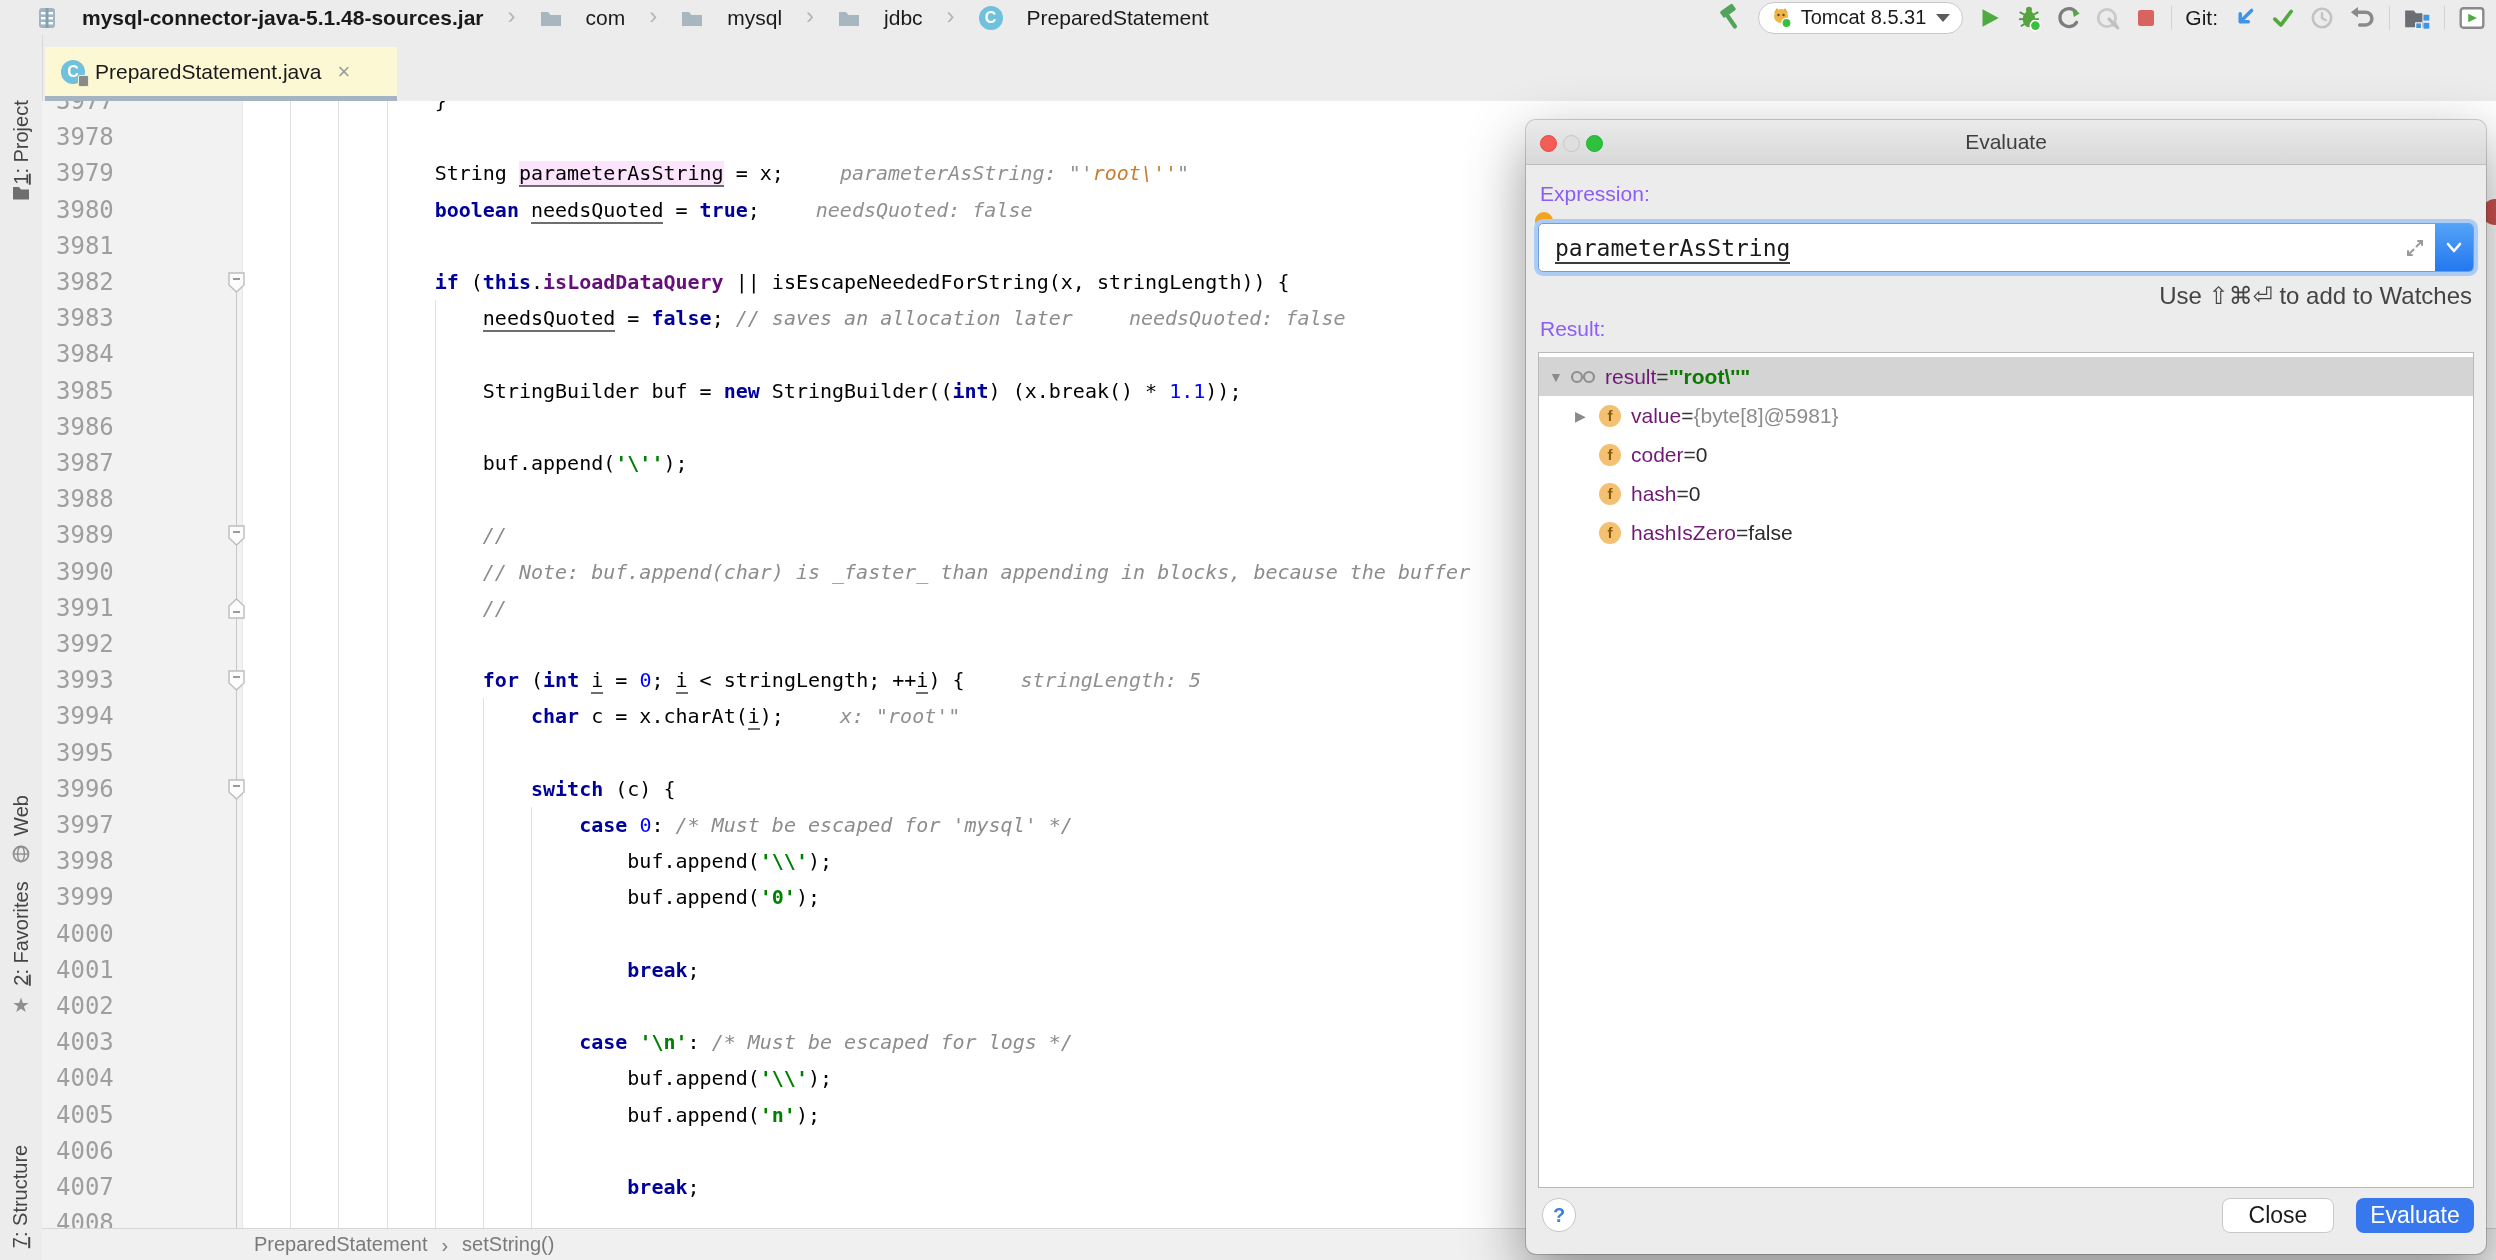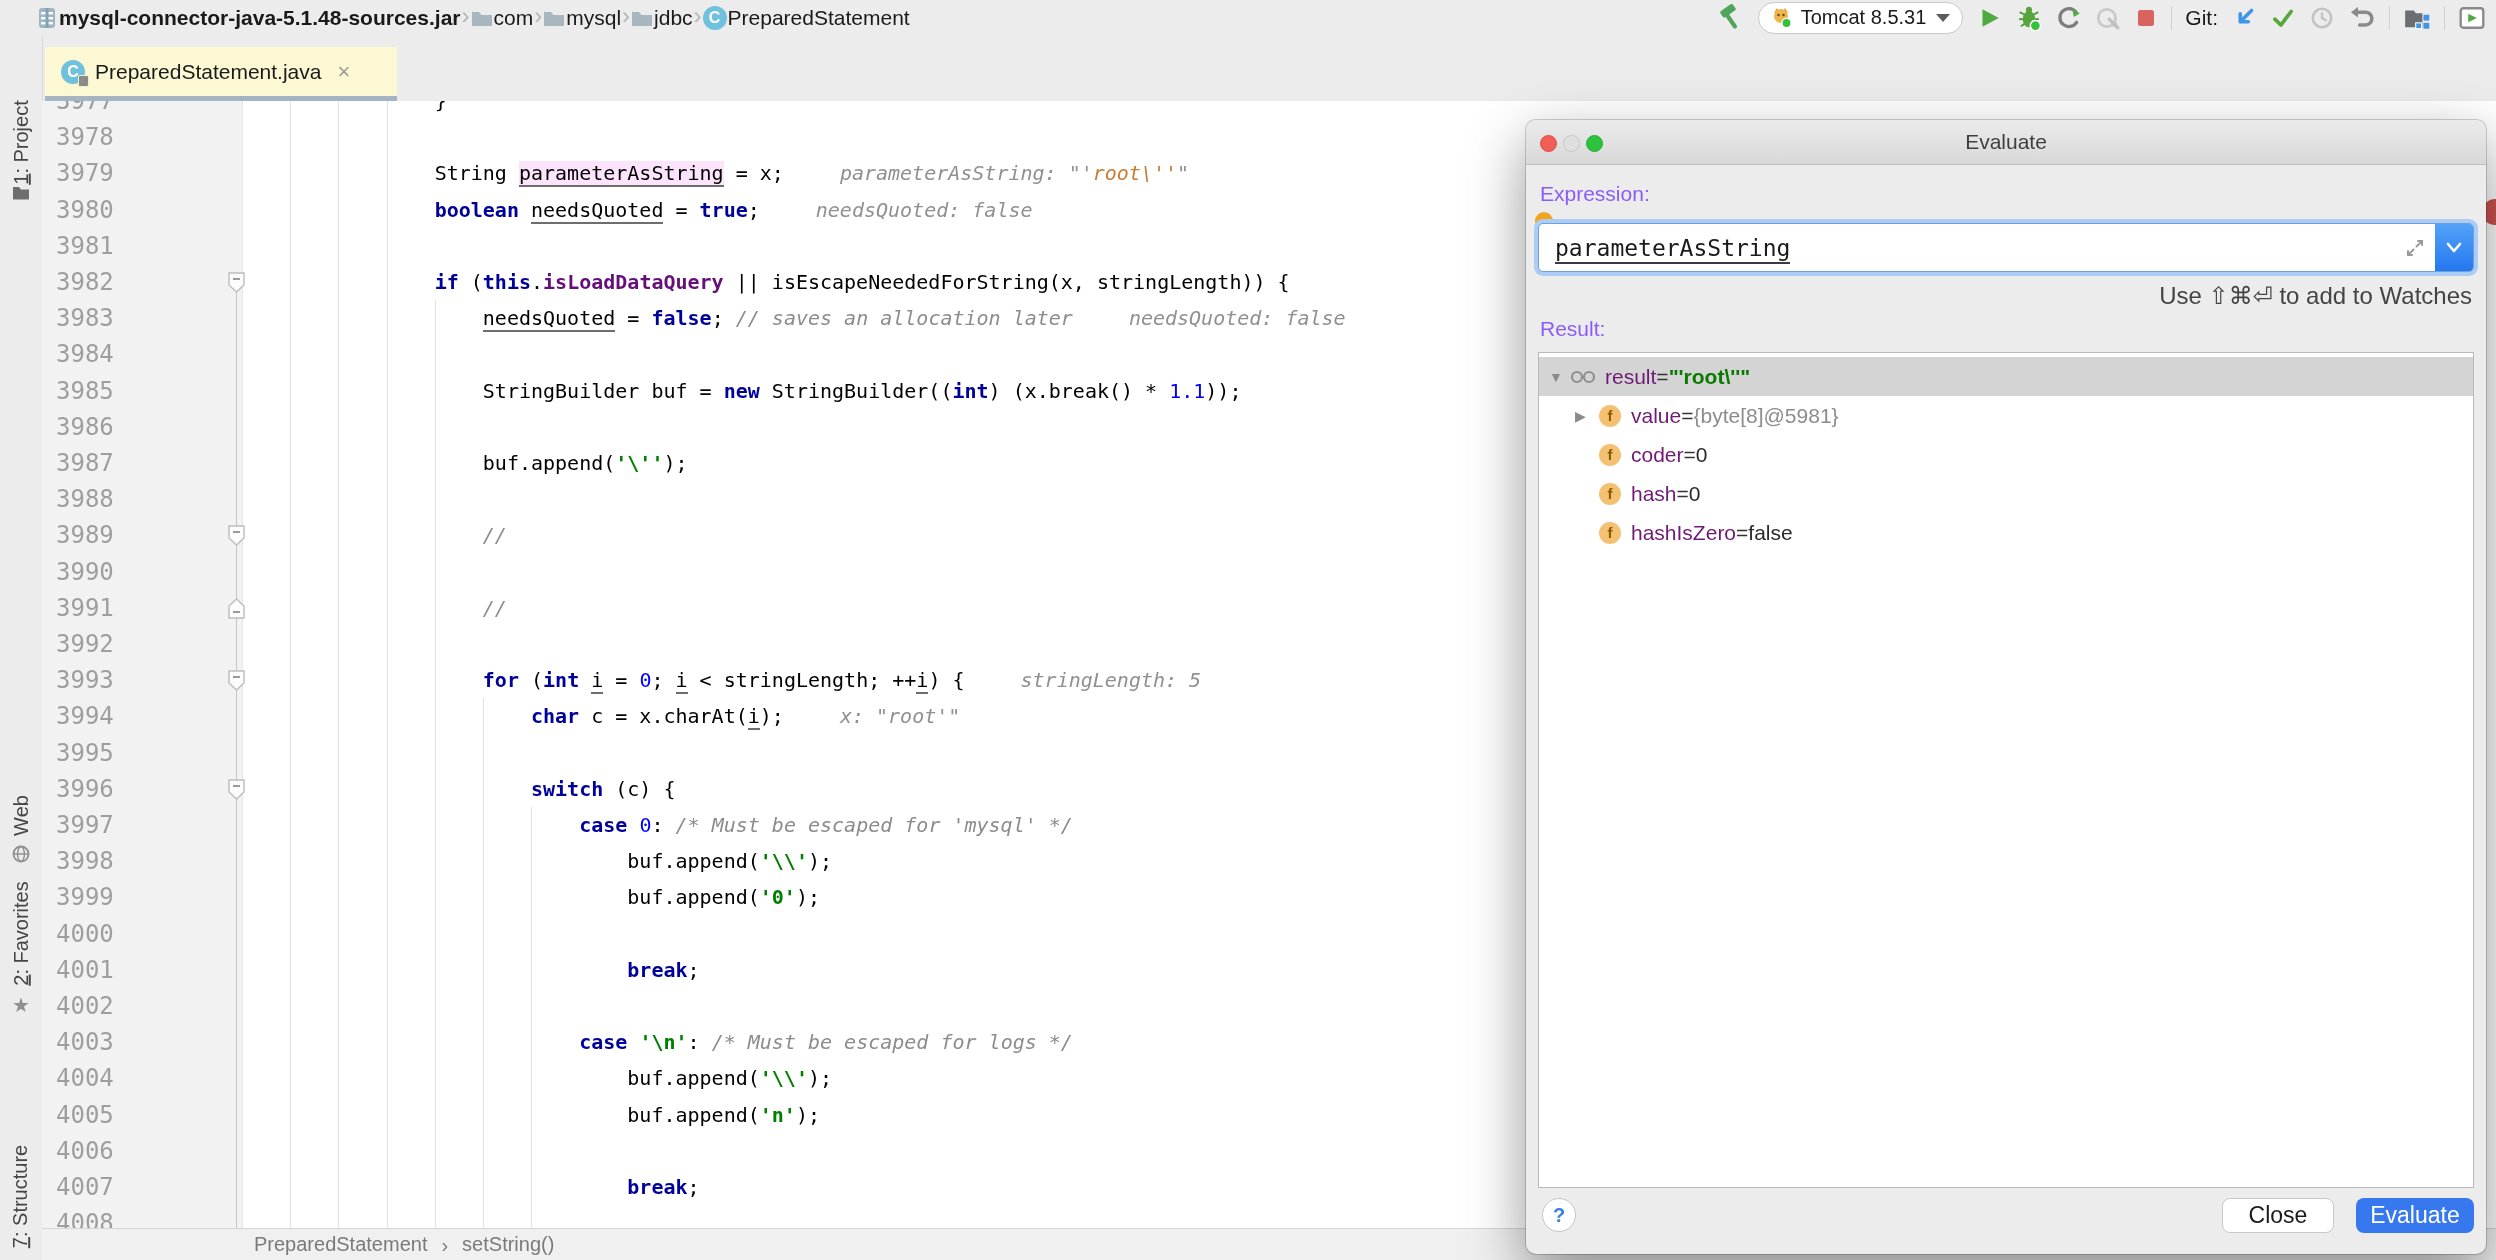--- a/index.html
+++ b/index.html
@@ -3,21 +3,21 @@
 <meta charset="utf-8">
 <style>
   html,body{margin:0;padding:0;}
   body{width:2496px;height:1260px;overflow:hidden;background:#fff;
        font-family:"Liberation Sans",sans-serif;-webkit-font-smoothing:antialiased;}
   #app{position:relative;width:2496px;height:1260px;}
 
   
   .topbar{position:absolute;left:0;top:0;width:2496px;height:35px;background:#ececec;
           border-bottom:1px solid #d0d0d0;display:flex;align-items:center;}
-  .crumbs{display:flex;align-items:center;padding-left:36px;gap:1px;}
+  .crumbs{display:flex;align-items:center;padding-left:36px;gap:24px;}
   .crumb{font-size:21px;color:#1a1a1a;white-space:nowrap;}
   .crumb.bold{font-weight:bold;}
   .chev{color:#b5b5b5;font-size:24px;line-height:1;transform:translateY(-2px);}
   .rightbar{position:absolute;right:10px;top:0;height:35px;display:flex;align-items:center;gap:13px;}
   .sep{width:1px;height:24px;background:#d2d2d2;}
   .pill{display:flex;align-items:center;gap:8px;background:#fff;border:1px solid #c9c9c9;
         border-radius:16px;height:30px;padding:0 12px;}
   .pill-label{font-size:20px;color:#1a1a1a;}
   .pill-caret{width:0;height:0;border-left:7px solid transparent;border-right:7px solid transparent;
               border-top:8px solid #5c5c5c;margin-left:2px;}
@@ -383,21 +383,21 @@
         <div class="crow" style="top: 416.4px;">
           <span class="lnum">3989</span>
           <span class="foldmk"><svg width="17" height="21" viewBox="0 0 17 21">
               <polygon points="1,1 16,1 16,13 8.5,20 1,13" fill="#fcfcfc" stroke="#bdbdbd" stroke-width="1.4"></polygon>
               <line x1="5" x2="12" y1="7" y2="7" stroke="#9a9a9a" stroke-width="2"></line>
             </svg></span>
           <pre class="codetext"><span class="p">                    </span><span class="c">//</span></pre>
         </div>
         <div class="crow" style="top: 452.6px;">
           <span class="lnum">3990</span>
-          <pre class="codetext"><span class="p">                    </span></pre>
+          <pre class="codetext"><span class="p">                    </span><span class="c">// Note: buf.append(char) is _faster_ than appending in blocks, because the buffer</span></pre>
         </div>
         <div class="crow" style="top: 488.8px;">
           <span class="lnum">3991</span>
           <span class="foldmk"><svg width="17" height="21" viewBox="0 0 17 21">
               <polygon points="8.5,1 16,8 16,20 1,20 1,8" fill="#fcfcfc" stroke="#bdbdbd" stroke-width="1.4"></polygon>
               <line x1="5" x2="12" y1="14" y2="14" stroke="#9a9a9a" stroke-width="2"></line>
             </svg></span>
           <pre class="codetext"><span class="p">                    </span><span class="c">//</span></pre>
         </div>
         <div class="crow" style="top: 525px;">

